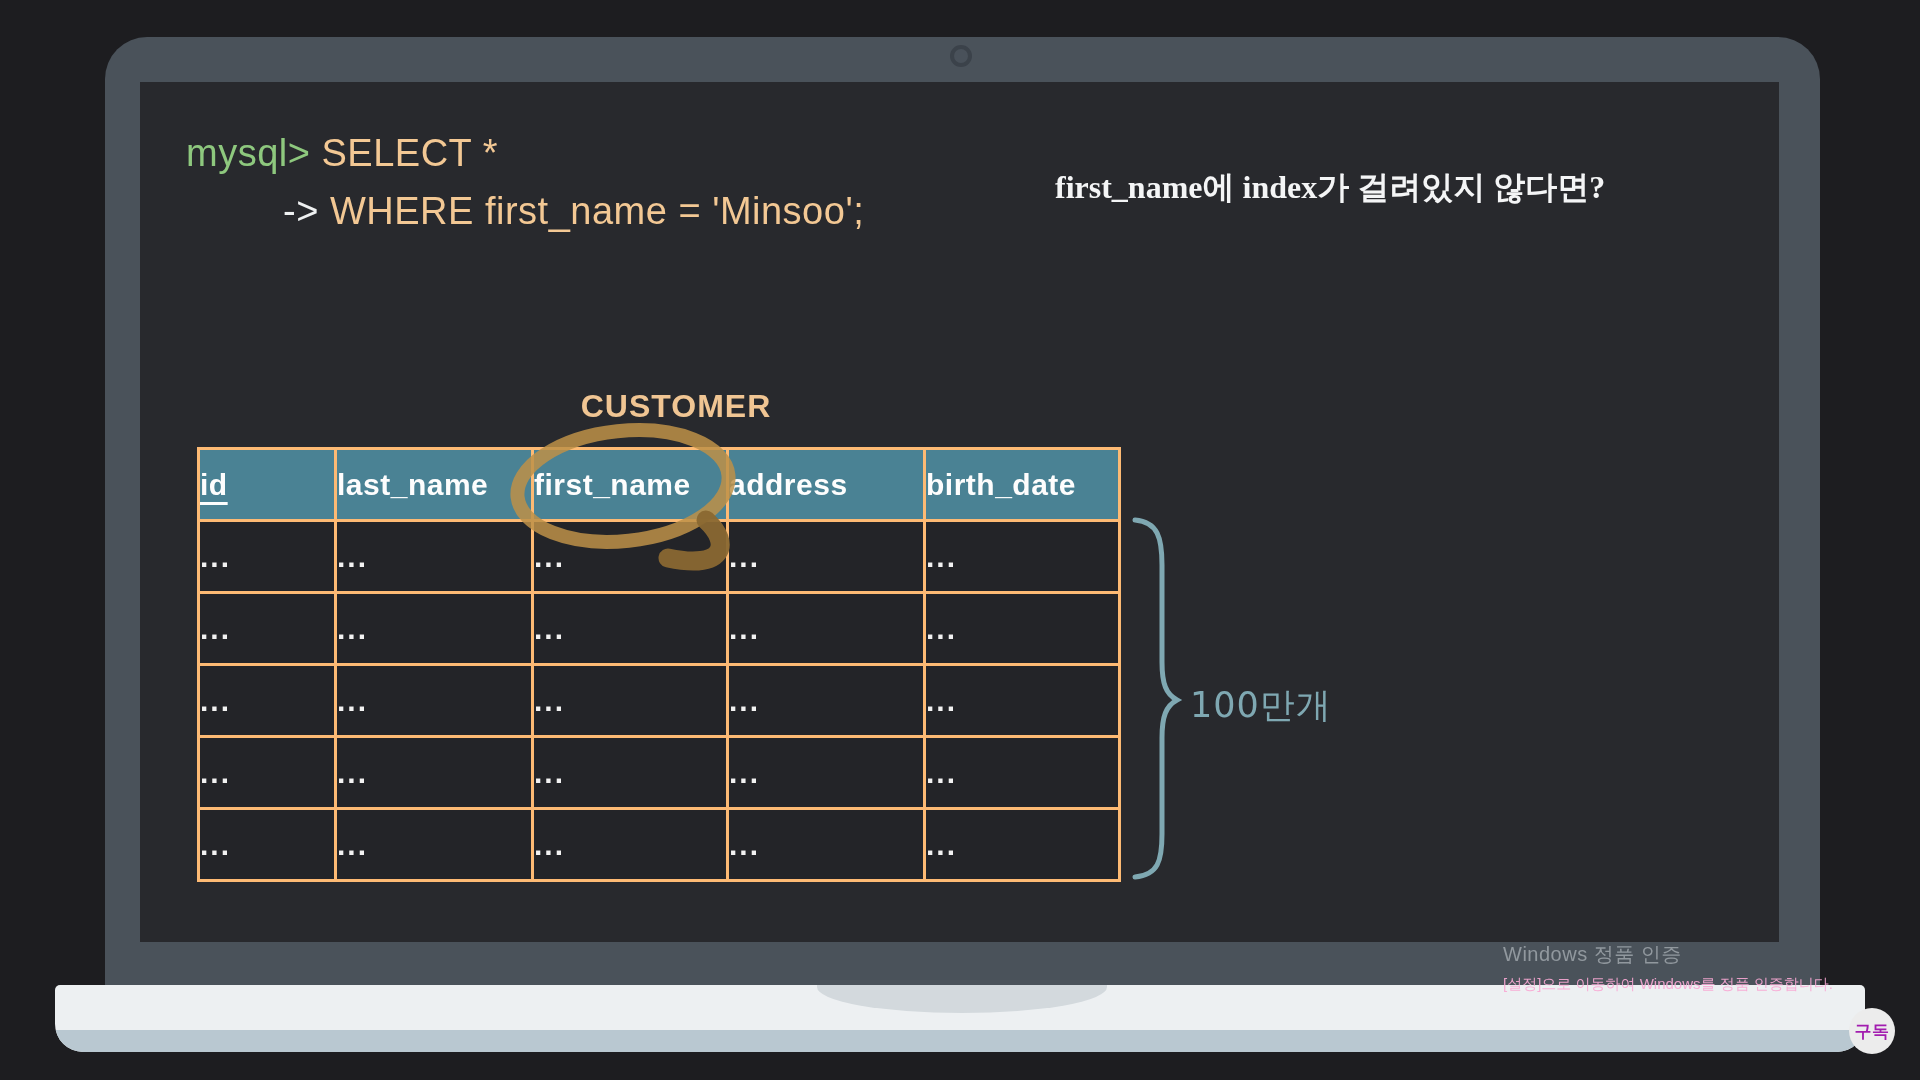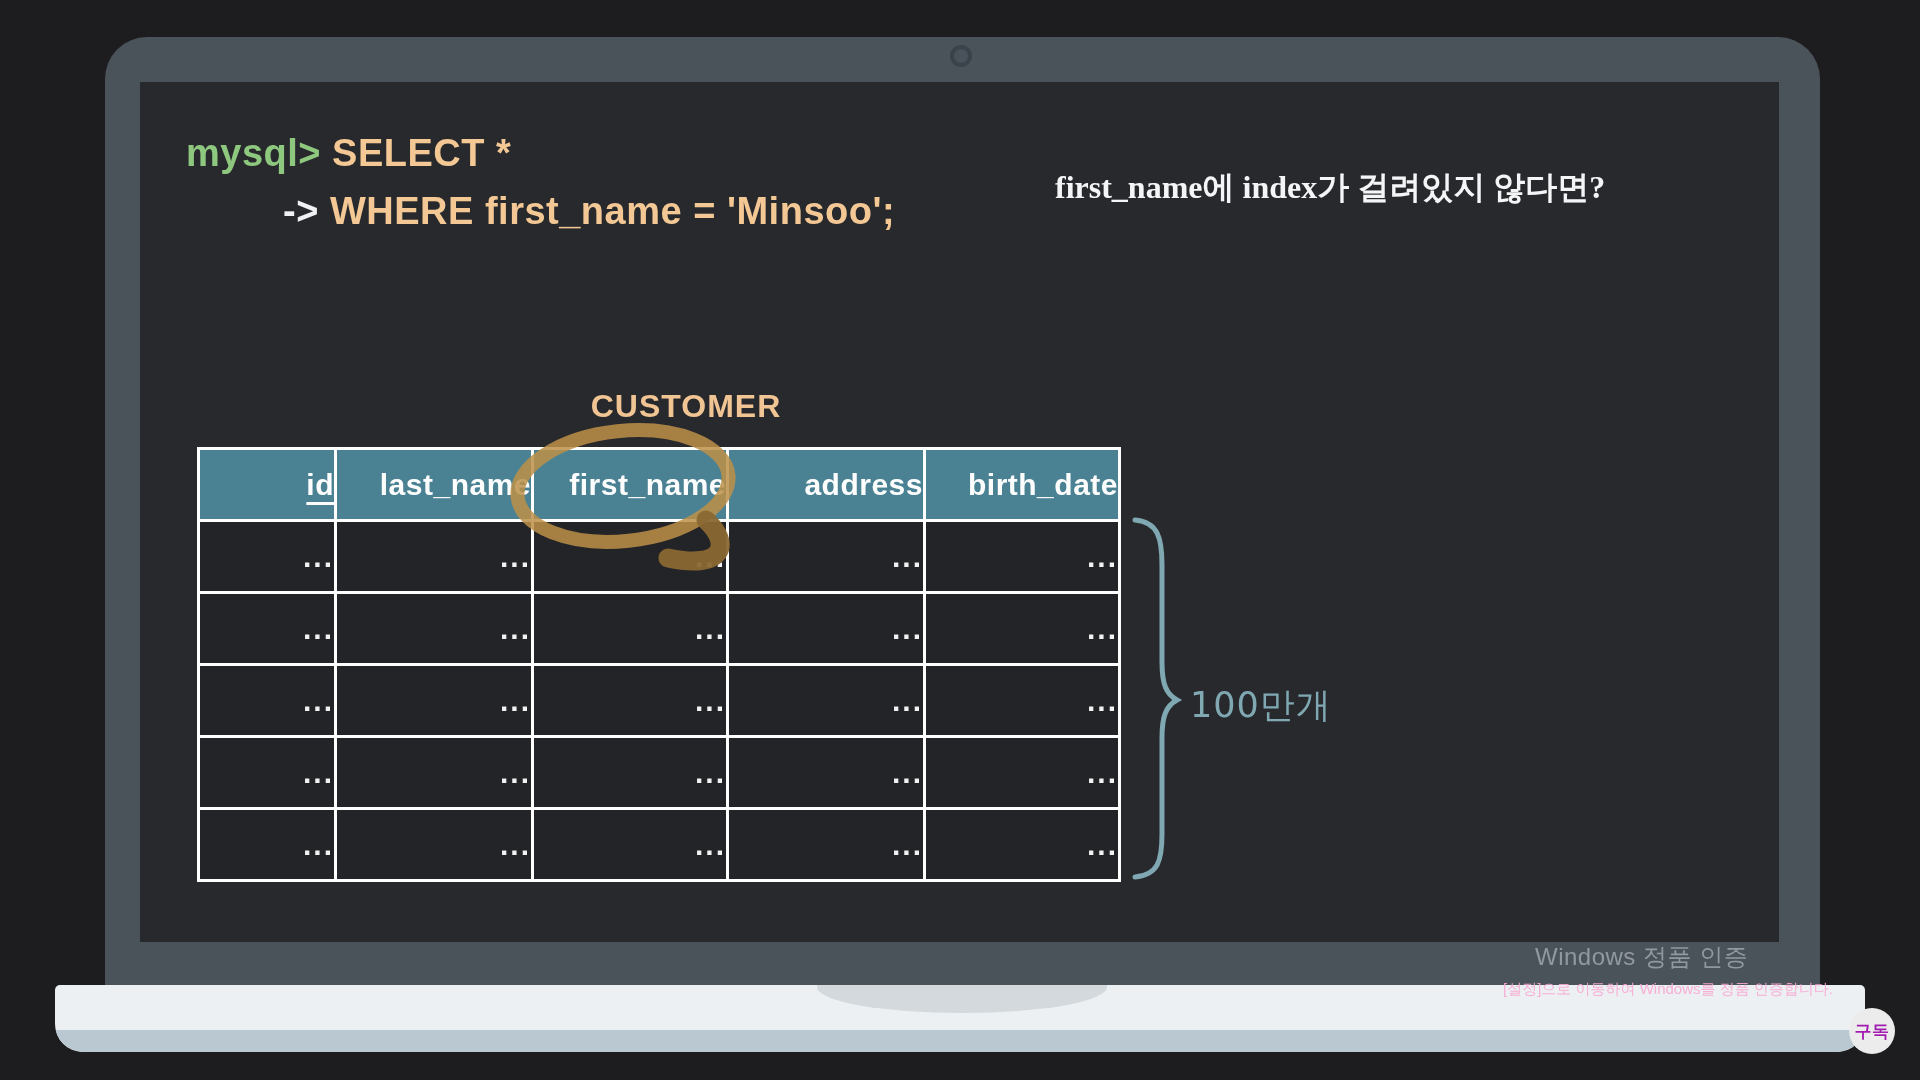--- a/index.html
+++ b/index.html
@@ -16,45 +16,45 @@
     border-radius:50%; border:4px solid #3b424a; background:#49515a;
   }
   .screen {
     position:absolute; left:35px; top:45px; width:1639px; height:860px;
     background:#28292d;
   }
 
   
   .query-block {
     position:absolute; left:46px; top:42px;
-    font-size:38px; line-height:58px; font-weight:700; letter-spacing:0.5px;
+    font-size:38px; line-height:58px; font-weight:400; letter-spacing:0.5px;
     color:#f2f3f4; white-space:nowrap;
   }
   .tok-prompt { color:#8ec87e; }
   .tok-sql   { color:#f3c894; }
   .tok-arrow { color:#eff1f2; }
   .query-cont { padding-left:97px; }
 
   
   .note {
     position:absolute; left:915px; top:84px; width:720px;
     font-size:32px; font-weight:700; color:#f4f5f6; white-space:nowrap;
     font-family:Liberation Serif, serif;
   }
 
   
   .table-title {
-    position:absolute; left:448px; top:306px; width:196px; text-align:center;
+    position:absolute; left:438px; top:306px; width:196px; text-align:center;
     font-size:32px; font-weight:700; letter-spacing:1px; color:#f0c593;
   }
   .db-table {
     position:absolute; left:57px; top:365px; width:921px;
     border-collapse:collapse; table-layout:fixed;
   }
-  .db-table th, .db-table td { border:3px solid #ffffff; text-align:right; }
+  .db-table th, .db-table td { border:3px solid #fdba74; text-align:left; }
   .db-table th {
     height:72px; background:#4a8294; color:#fdfdfd;
     font-size:30px; font-weight:600; letter-spacing:0.5px;
   }
   .db-table th:first-child { text-decoration:underline; text-underline-offset:7px; }
   .db-table td {
     height:72px; background:#232428; color:#f2f2f2;
     font-size:30px; font-weight:700; letter-spacing:2px;
   }
   .col-id { width:137px; } .col-a { width:197px; } .col-b { width:195px; }
@@ -62,21 +62,21 @@
   
   .row-count {
     position:absolute; left:1050px; top:600px;
     font-size:35px; font-weight:400; color:#7fa8b2; letter-spacing:1px;
     font-family:"DejaVu Sans",sans-serif; white-space:nowrap;
   }
   .annot-svg { position:absolute; left:0; top:0; width:1639px; height:860px; }
 
   
   .win-watermark { position:absolute; left:1503px; top:941px; color:#99a0a6; opacity:0.9; z-index:5; }
-  .win-watermark .wm1 { font-size:24px; font-weight:400; letter-spacing:0.5px;margin-left:32px; }
+  .win-watermark .wm1 { font-size:20px; font-weight:400; letter-spacing:0.5px; }
   .win-watermark .wm2 { font-size:15px; margin-top:7px; color:#f9a8d4; white-space:nowrap; }
 
   
   .laptop-base {
     position:absolute; left:55px; top:985px; width:1810px; height:67px;
     background:#edf0f2; border-radius:5px 5px 28px 28px; overflow:hidden; z-index:3;
   }
   .base-bottom-band {
     position:absolute; left:0; bottom:0; width:100%; height:22px; background:#b9c8d1;
   }

